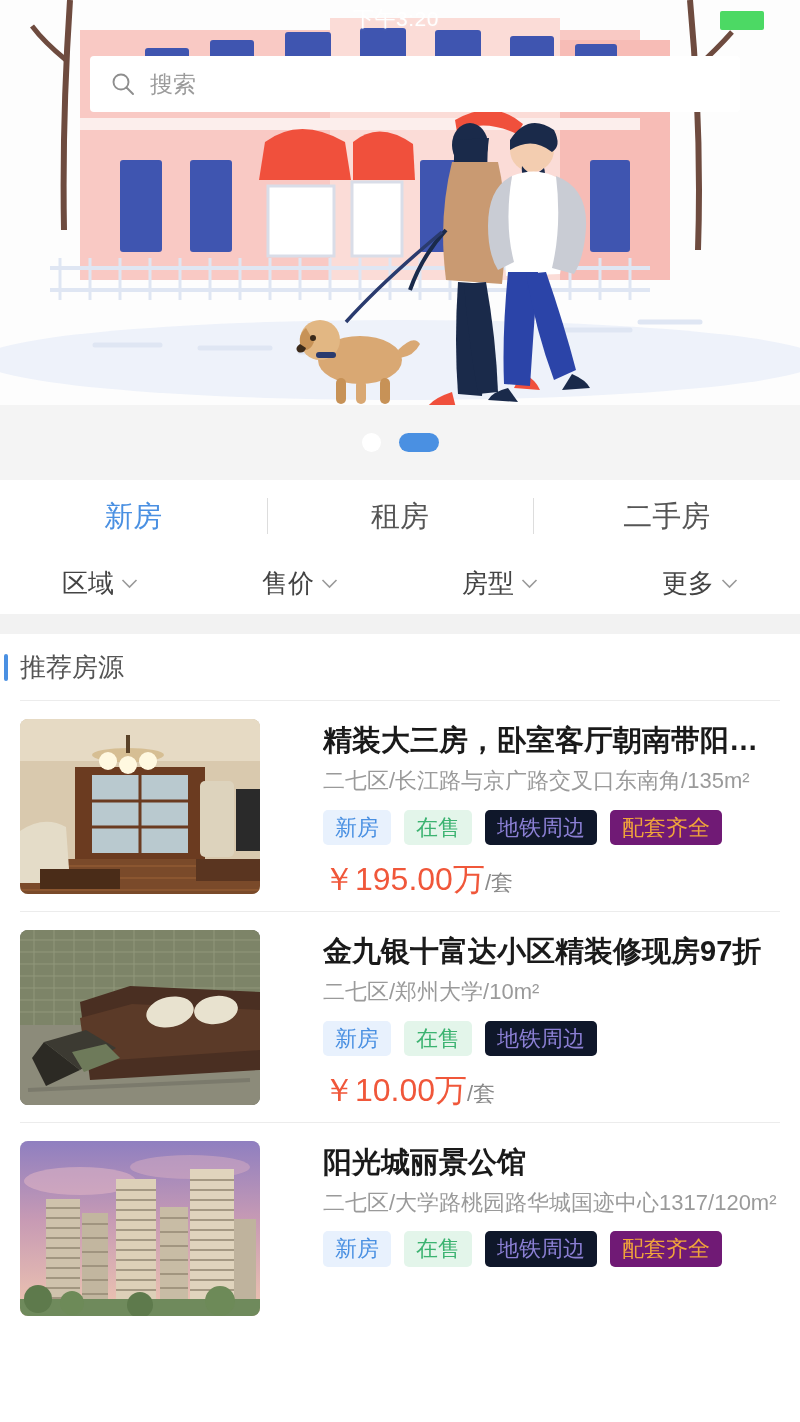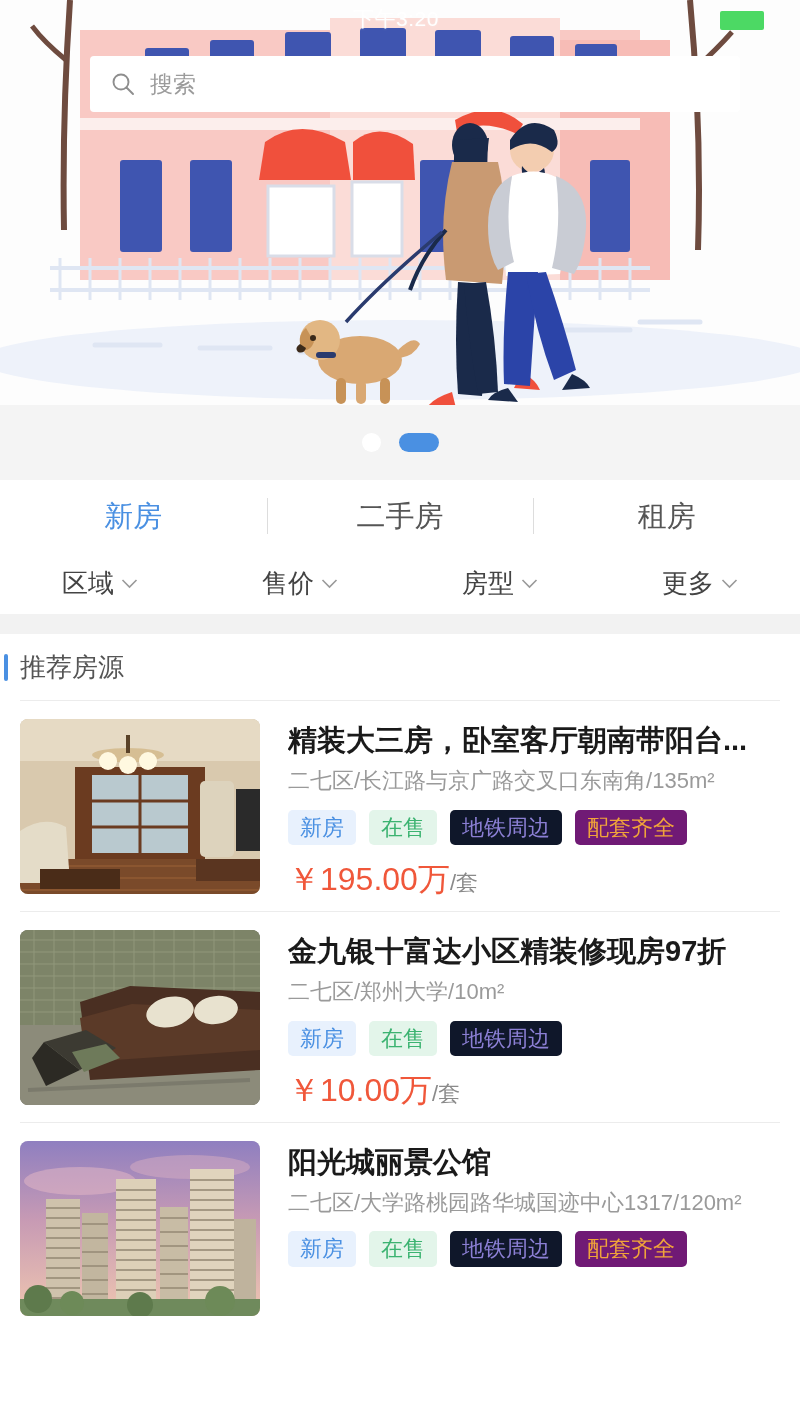--- a/index.html
+++ b/index.html
@@ -72,21 +72,21 @@
   .hr { width:760px; height:1px; background:#ececec; margin:0 auto; }
 
   
   .list { width:800px; background:#fff; }
   .listing { display:flex; padding:18px 20px 16px 20px; gap:28px; position:relative; }
   .thumb {
     width:240px; height:175px; border-radius:8px; flex:0 0 240px;
     overflow:hidden; position:relative; background:#ddd;
   }
   .thumb svg { position:absolute; inset:0; width:100%; height:100%; display:block; }
-  .info { flex:1; min-width:0; padding-top:4px; }
+  .info { flex:1; min-width:0; padding-top:4px;margin-left:35px; }
   .l-title {
     font-size:29px; color:#1a1a1a; font-weight:bold; line-height:1.18;
     white-space:nowrap; overflow:hidden; text-overflow:ellipsis;
   }
   .l-sub { font-size:22px; color:#9a9a9a; margin-top:11px; line-height:1.2; white-space:nowrap; overflow:hidden; }
   .tags { display:flex; gap:13px; margin-top:15px; flex-wrap:wrap; }
   .tag { font-size:22px; padding:5px 12px; border-radius:5px; line-height:1.15; }
   .tag.blue   { background:#e8f1fd; color:#4a90e2; }
   .tag.green  { background:#e3f5ea; color:#3cb371; }
   .tag.purple { background:#0f172a; color:#8b7fd4; }
@@ -235,22 +235,22 @@
     </div>
   </div>
 
   <div class="dots-band">
     <span class="dot"></span>
     <span class="dot active"></span>
   </div>
 
   <div class="tabs">
     <div class="tab active">新房</div>
+    <div class="tab">租房</div>
     <div class="tab">二手房</div>
-    <div class="tab">租房</div>
   </div>
 
   <div class="filters">
     <div class="filter">
       <span>区域</span>
       <svg class="chev" viewBox="0 0 17 11">
         <polyline points="1.5,2 8.5,9 15.5,2" fill="none" stroke="#9a9a9a" stroke-width="1.6"></polyline>
       </svg>
     </div>
     <div class="filter">

